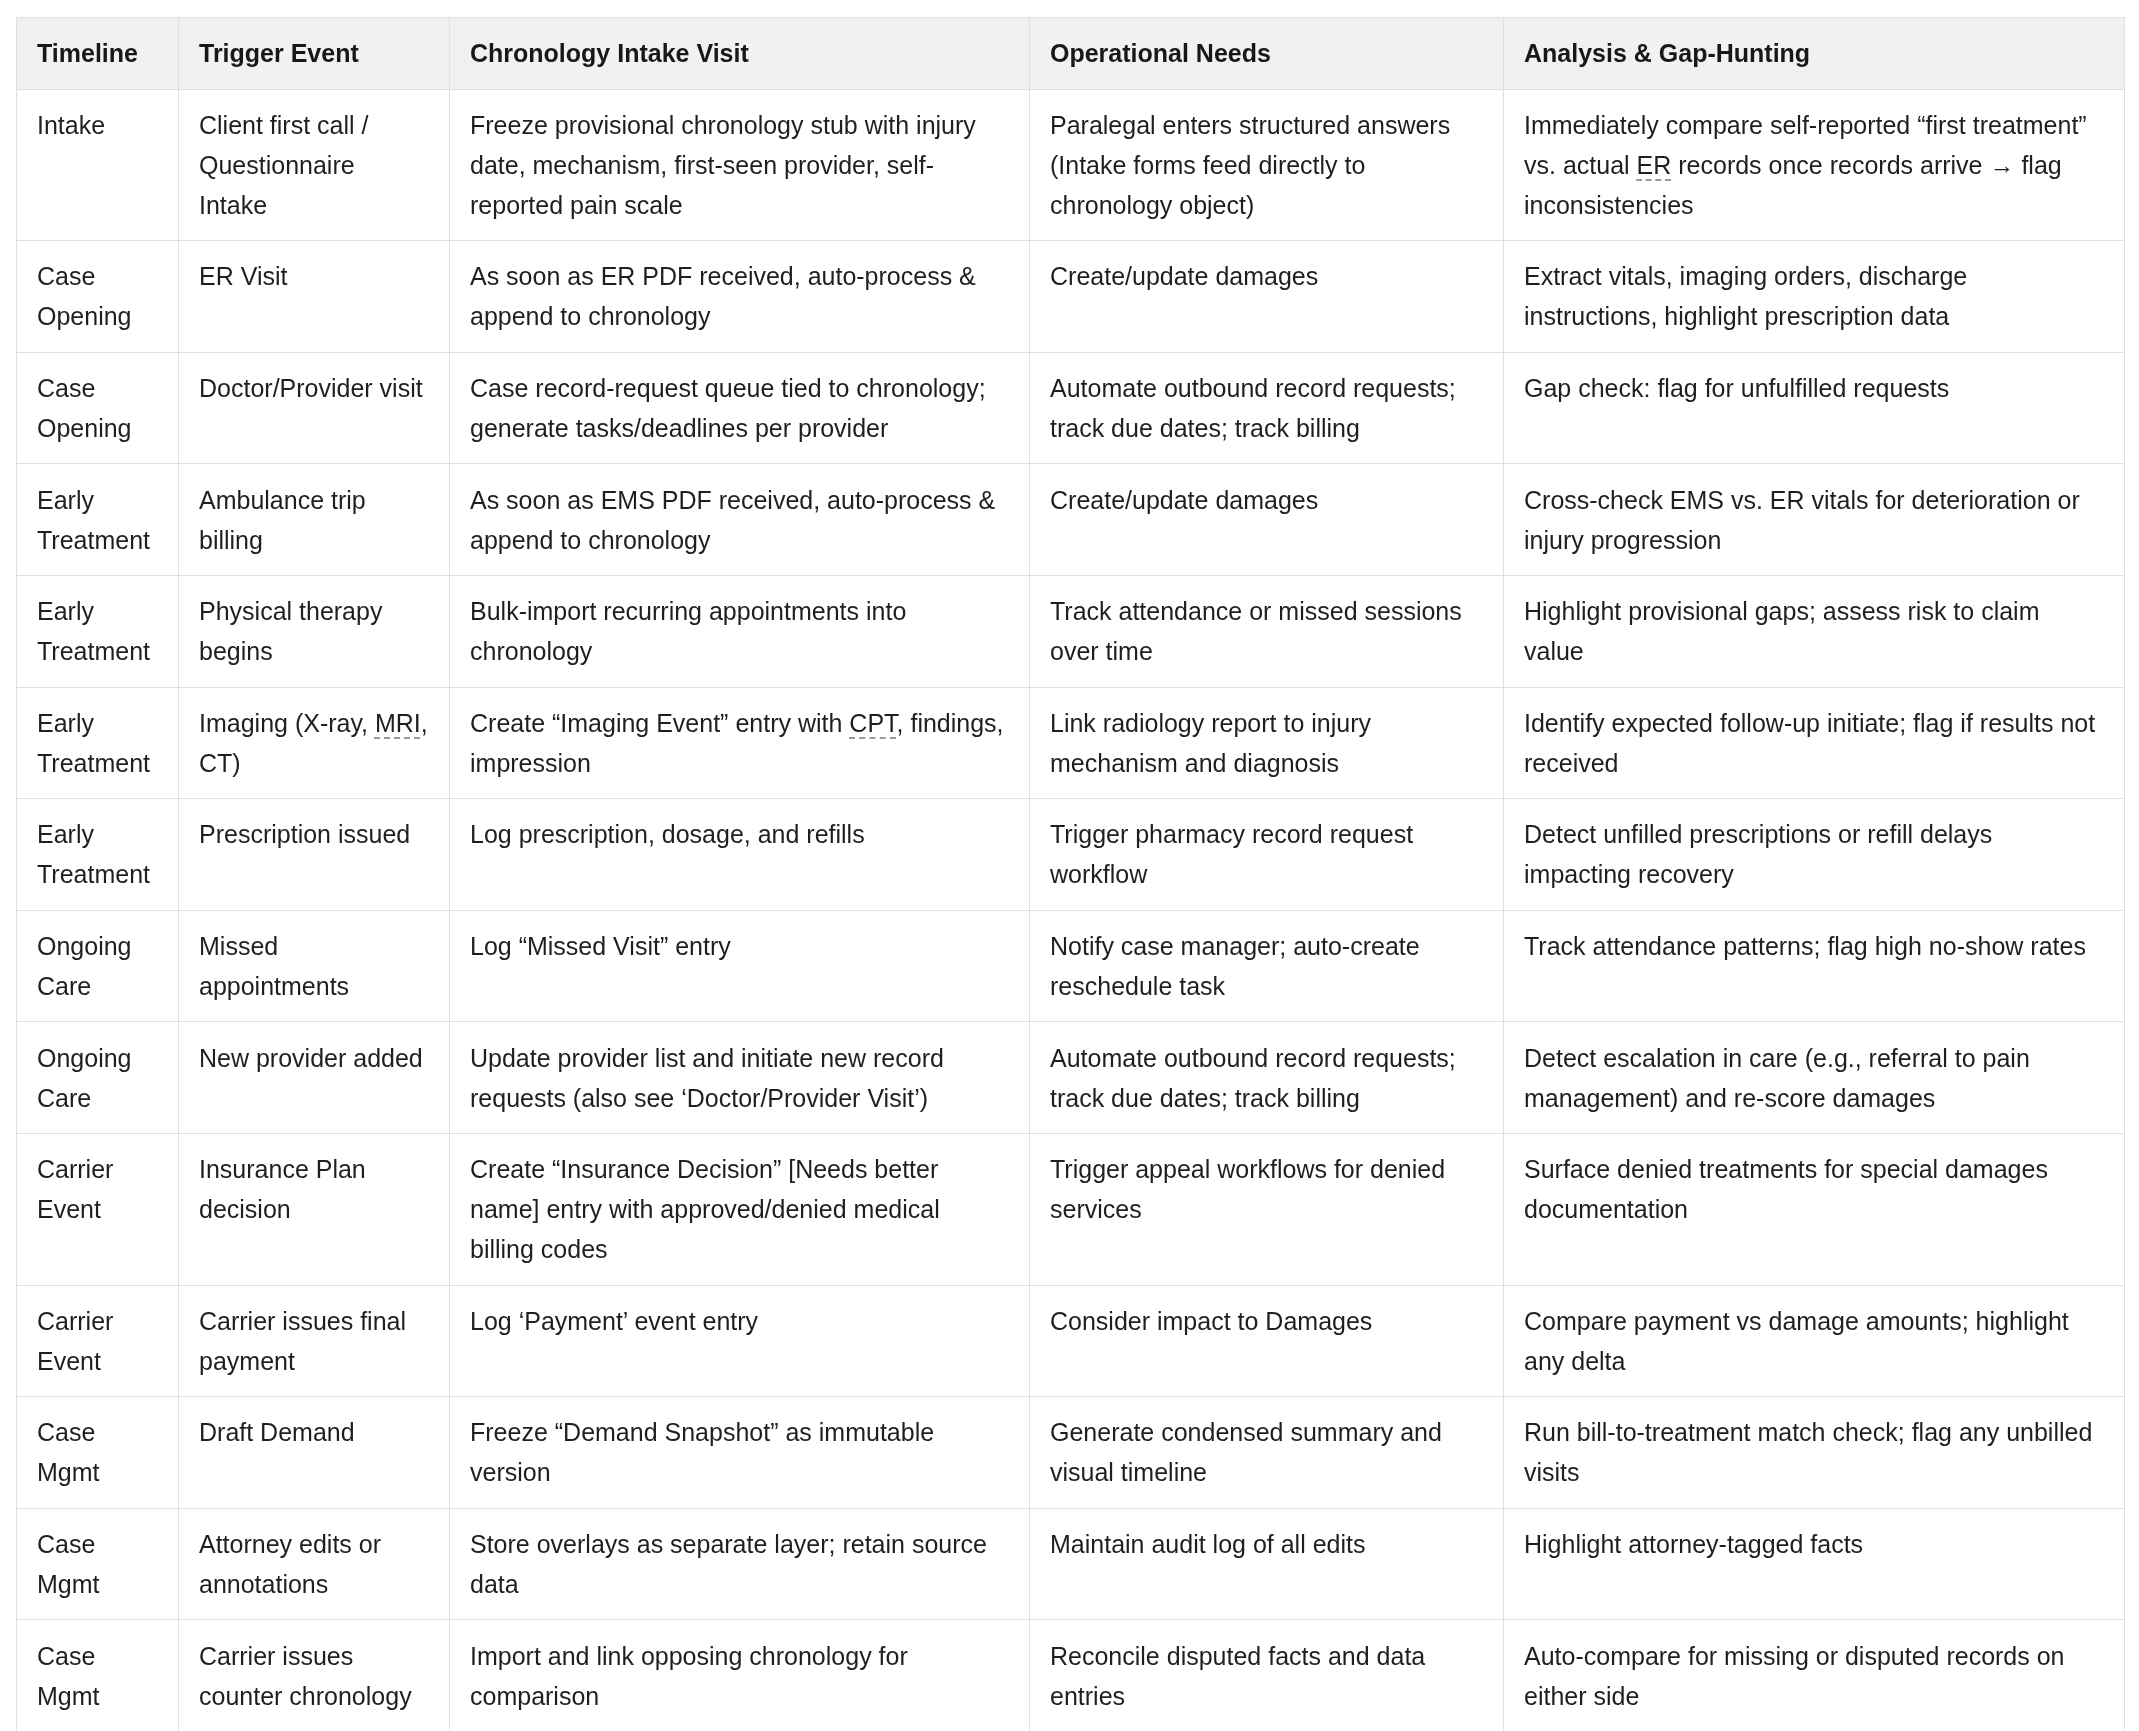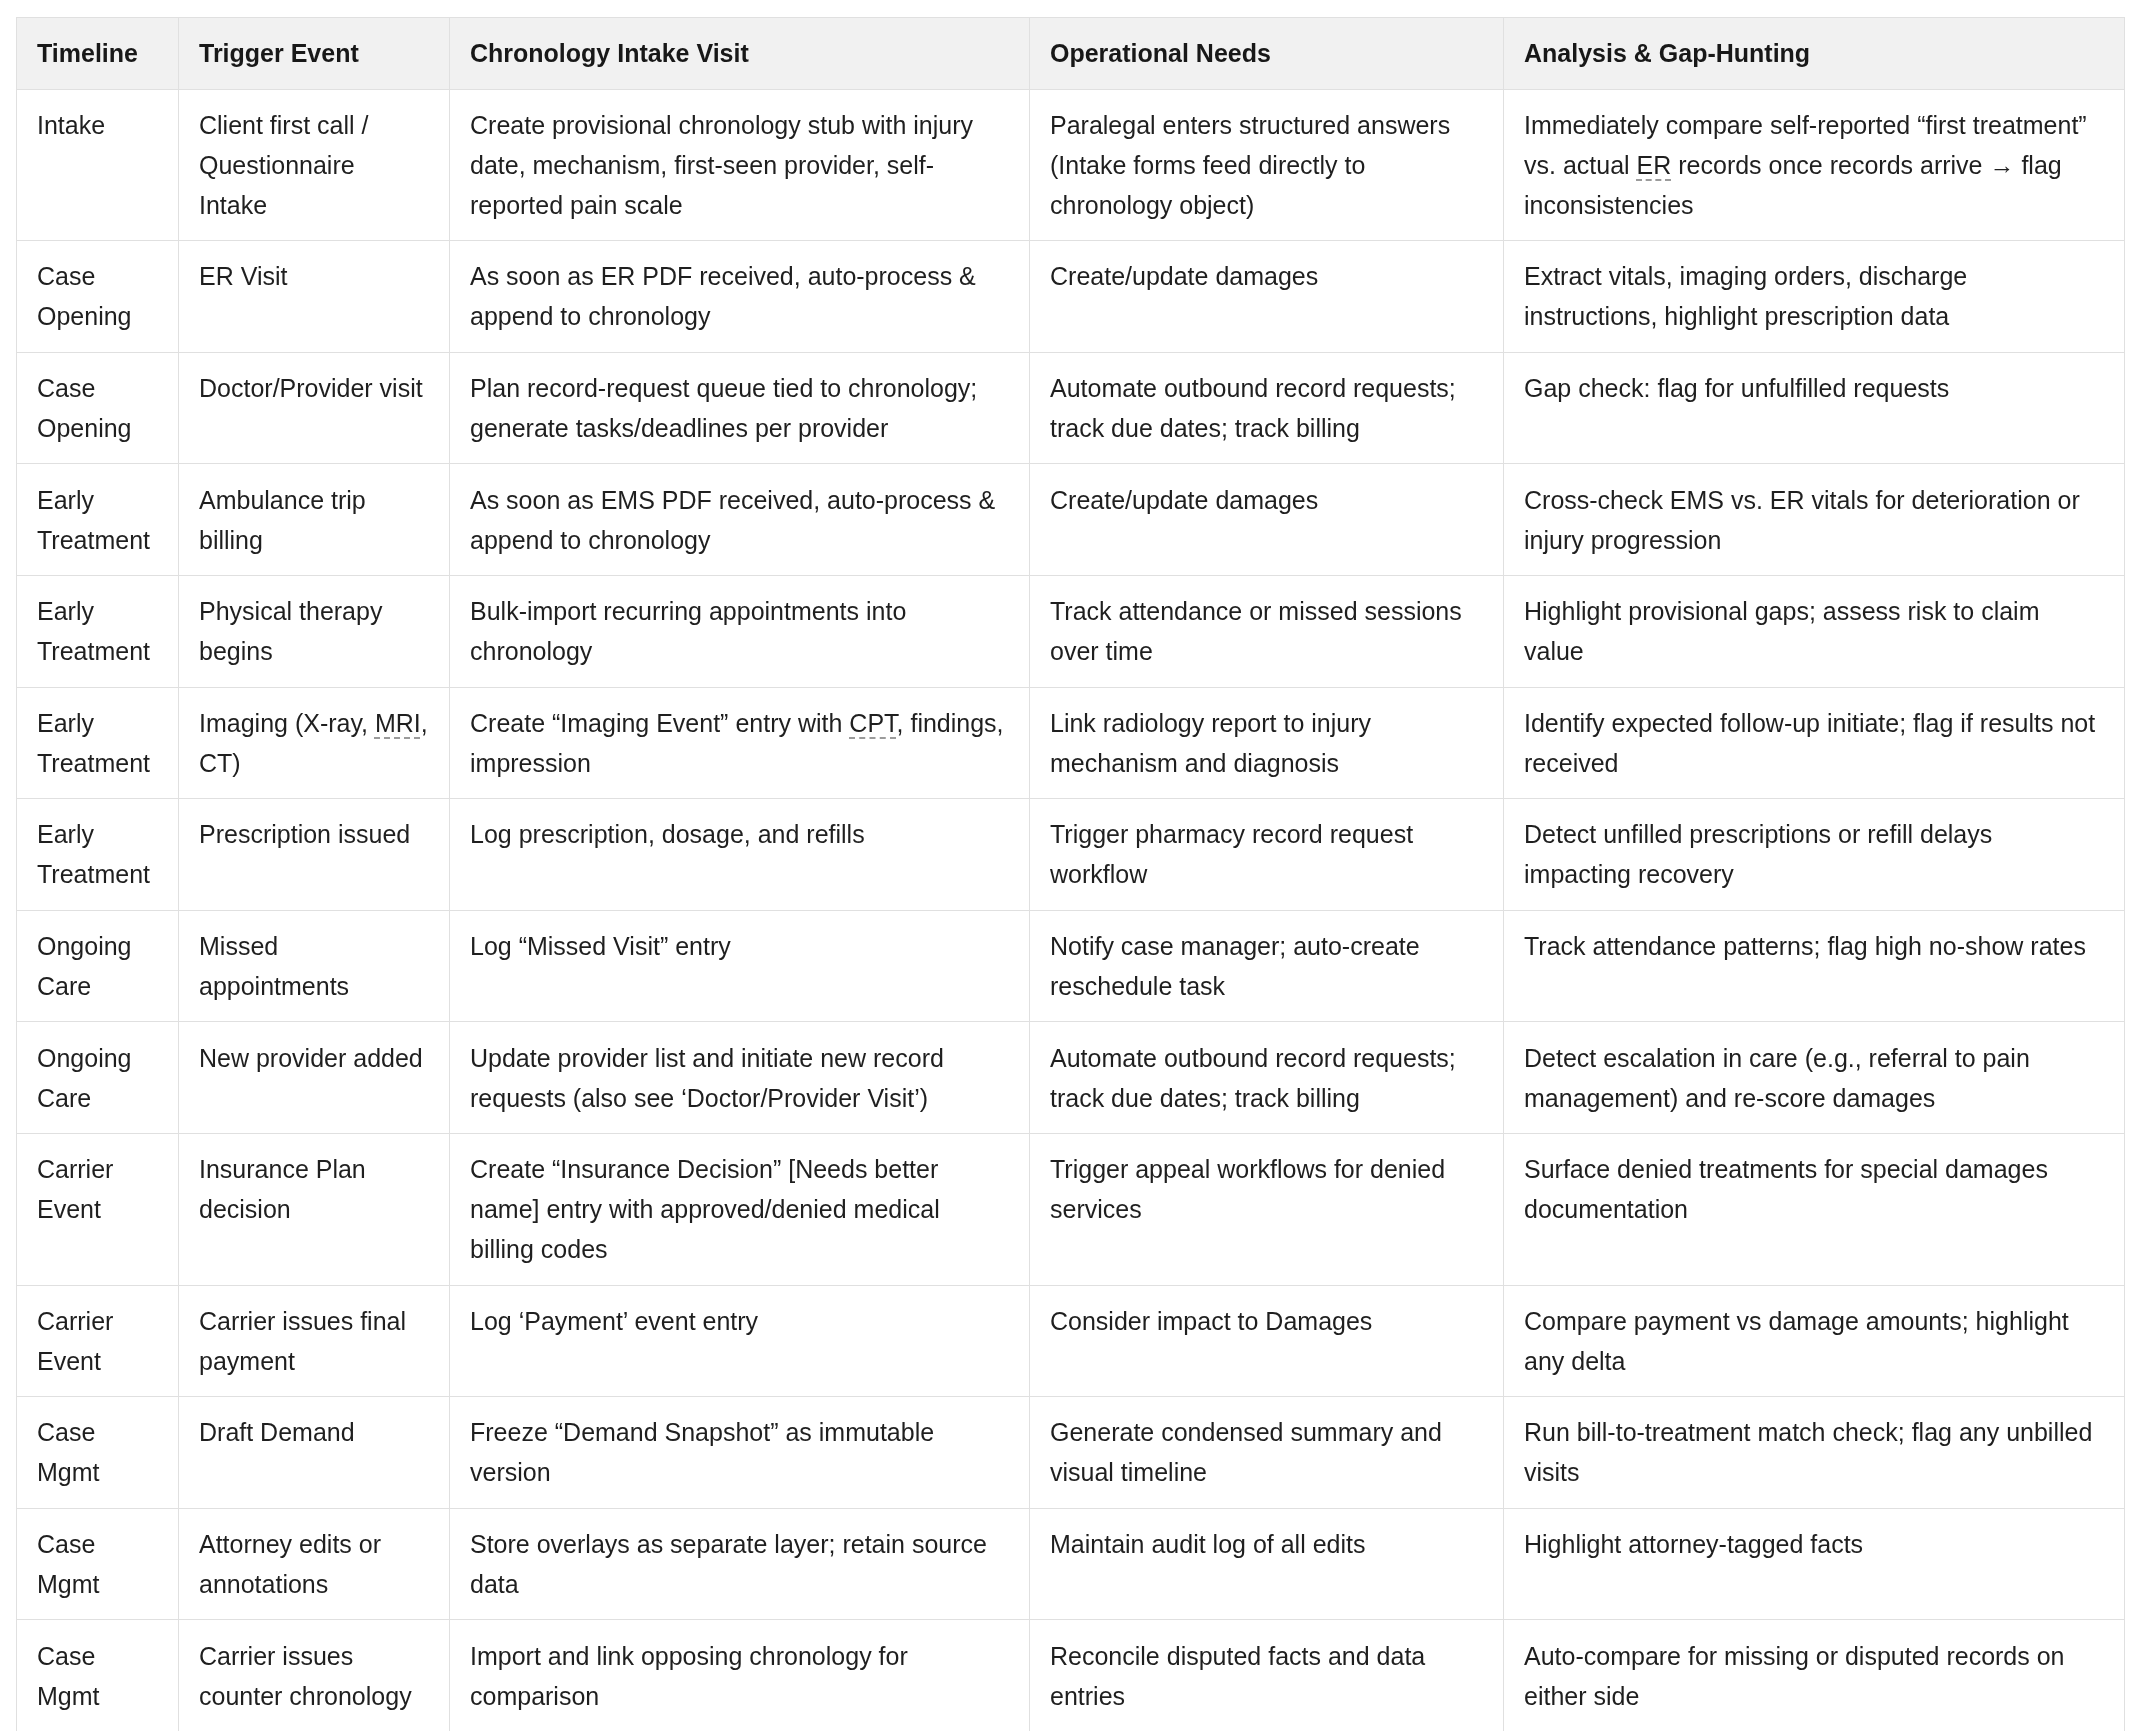--- a/index.html
+++ b/index.html
@@ -64,35 +64,35 @@
           <th>Trigger Event</th>
           <th>Chronology Intake Visit</th>
           <th>Operational Needs</th>
           <th>Analysis &amp; Gap-Hunting</th>
         </tr>
       </thead>
     <tbody>
         <tr>
           <td>Intake</td>
           <td>Client first call / Questionnaire Intake</td>
-          <td><span>Create </span><strong>provisional chronology stub</strong><span> with injury date, mechanism, first-seen provider, self-reported pain scale</span></td>
+          <td><span>Freeze </span><strong>provisional chronology stub</strong><span> with injury date, mechanism, first-seen provider, self-reported pain scale</span></td>
           <td>Paralegal enters structured answers (Intake forms feed directly to chronology object)</td>
           <td><span>Immediately compare self-reported “first treatment” vs. actual </span><span class="abbr">ER</span><span> records once records arrive → flag inconsistencies</span></td>
         </tr>
         <tr>
           <td>Case Opening</td>
           <td>ER Visit</td>
           <td>As soon as ER PDF received, auto-process &amp; append to chronology</td>
           <td>Create/update damages</td>
           <td>Extract vitals, imaging orders, discharge instructions, highlight prescription data</td>
         </tr>
         <tr>
           <td>Case Opening</td>
           <td>Doctor/Provider visit</td>
-          <td><span>Plan </span><strong>record-request queue</strong><span> tied to chronology; generate tasks/deadlines per provider</span></td>
+          <td><span>Case </span><strong>record-request queue</strong><span> tied to chronology; generate tasks/deadlines per provider</span></td>
           <td>Automate outbound record requests; track due dates; track billing</td>
           <td>Gap check: flag for unfulfilled requests</td>
         </tr>
         <tr>
           <td>Early Treatment</td>
           <td>Ambulance trip billing</td>
           <td>As soon as EMS PDF received, auto-process &amp; append to chronology</td>
           <td>Create/update damages</td>
           <td>Cross-check EMS vs. ER vitals for deterioration or injury progression</td>
         </tr>

